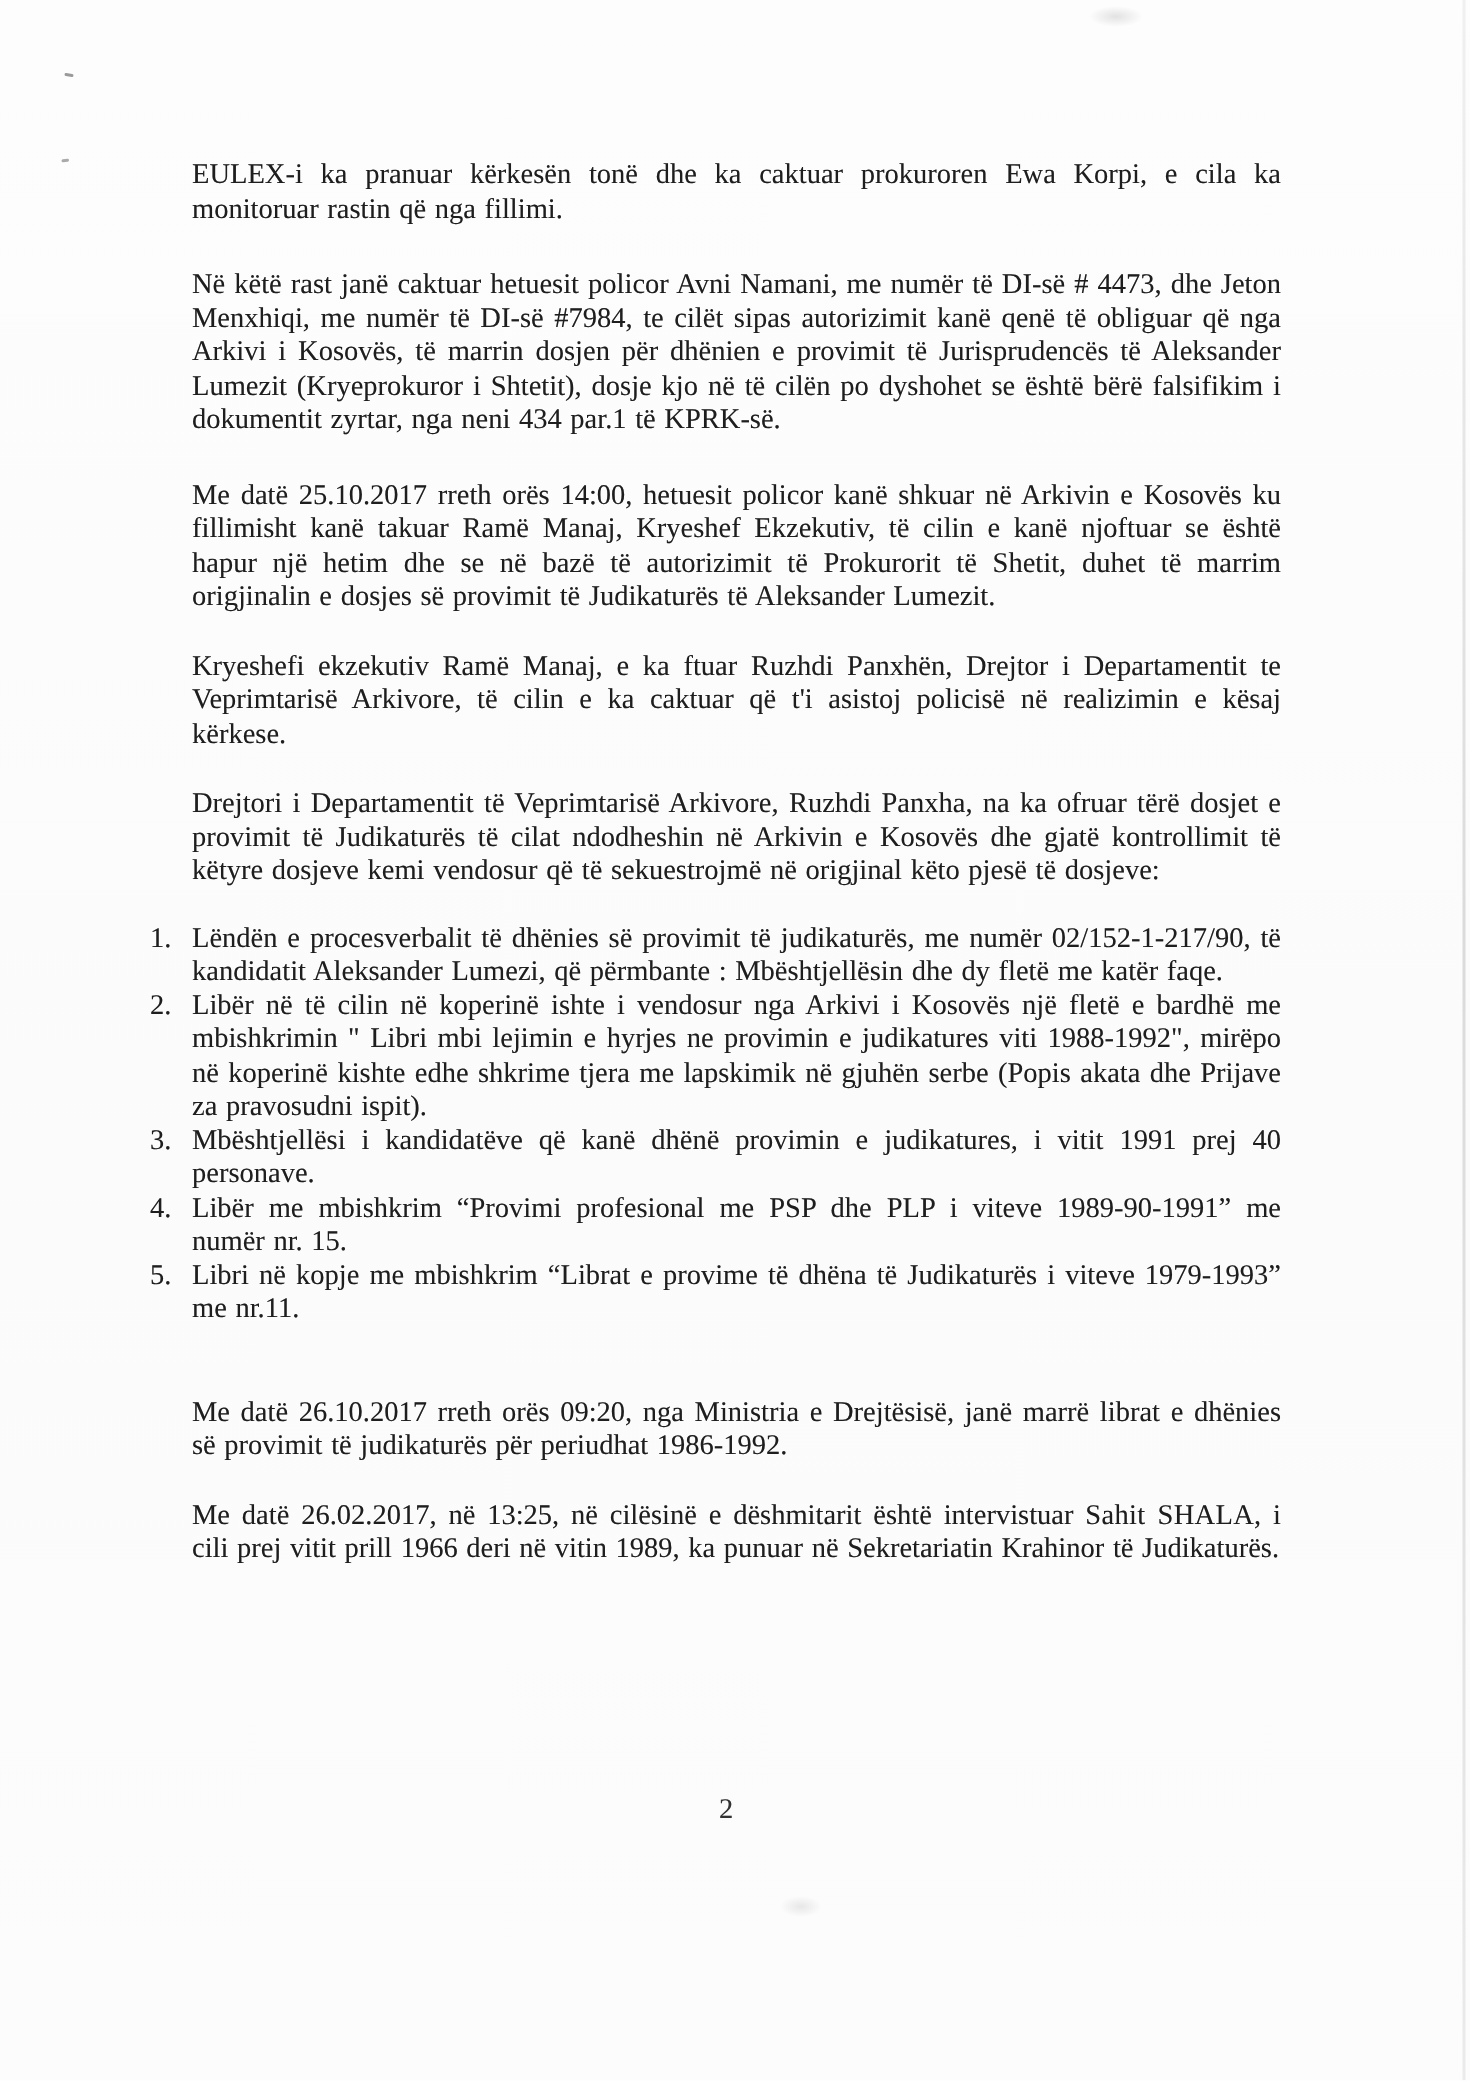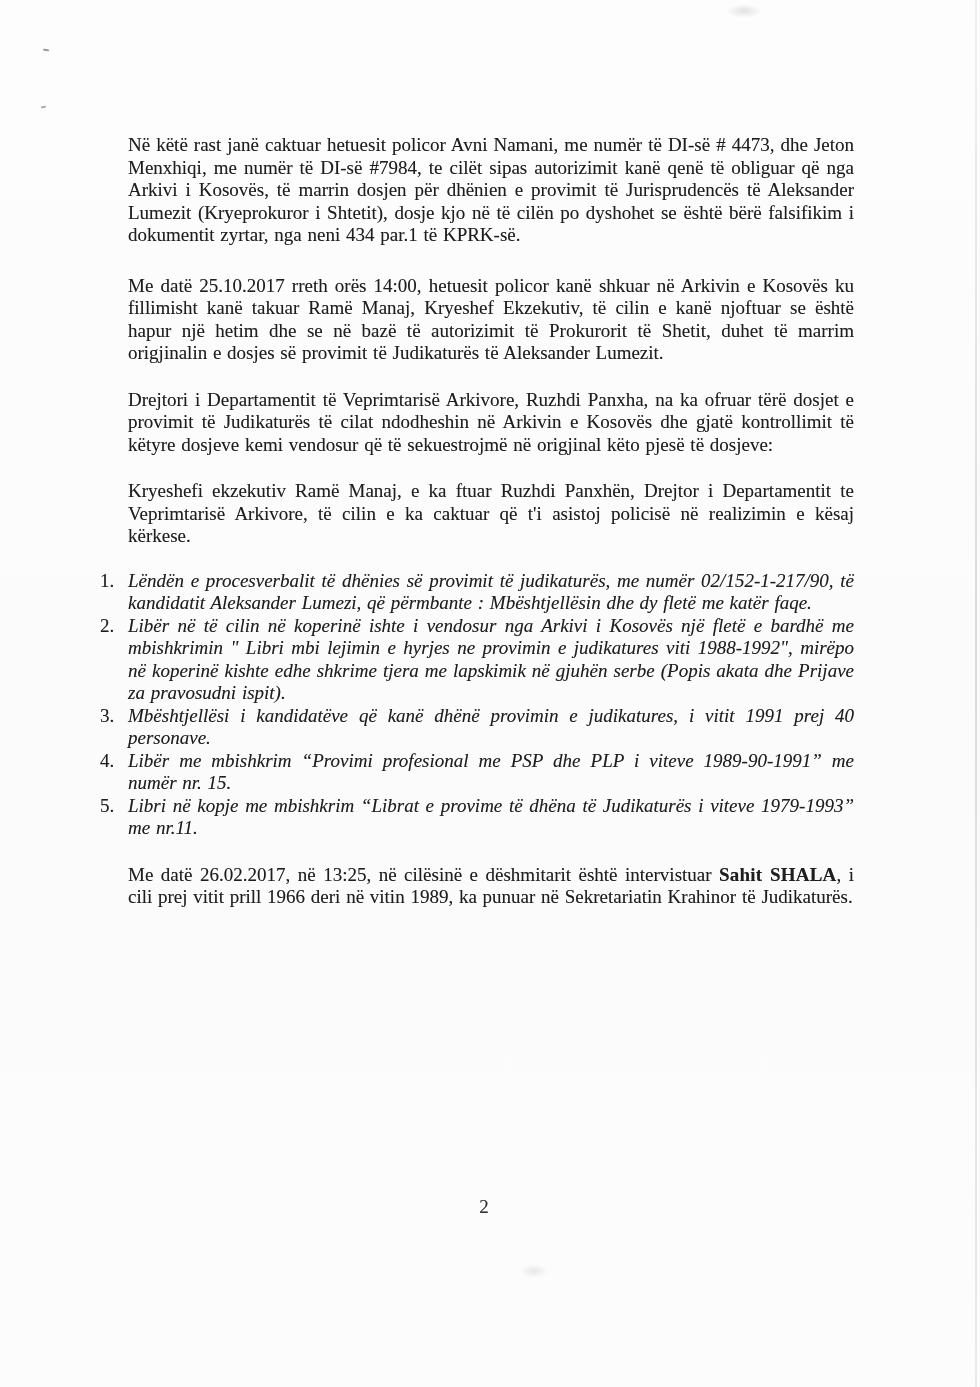--- a/index.html
+++ b/index.html
@@ -49,24 +49,23 @@
     align-items: flex-start;
   }
   .list-item .num {
     flex: 0 0 28px;
     width: 28px;
     text-align: left;
   }
   .list-item .txt {
     flex: 1 1 auto;
     text-align: justify;
-    font-style: italic;
   }
   .witness-name {
-    font-weight: bold;
+    font-weight: normal;
     letter-spacing: 0.2px;
   }
   .page-number {
     position: absolute;
     top: 1196px;
     left: 0;
     width: 968px;
     text-align: center;
     font-size: 19px;
     color: #333333;
@@ -101,29 +100,30 @@
 <div class="page">
 
   <div class="artifact dash-1"></div>
   <div class="artifact dash-2"></div>
   <div class="artifact smudge-top"></div>
   <div class="artifact smudge-bottom"></div>
   <div class="artifact edge-line"></div>
 
   <div class="content">
 
+    <p class="para first">EULEX-i ka pranuar kërkesën tonë dhe ka caktuar prokuroren Ewa Korpi, e cila ka monitoruar rastin që nga fillimi.</p>
 
 
     <p class="para gap-wide">Në këtë rast janë caktuar hetuesit policor Avni Namani, me numër të DI-së # 4473, dhe Jeton Menxhiqi, me numër të DI-së #7984, te cilët sipas autorizimit kanë qenë të obliguar që nga Arkivi i Kosovës, të marrin dosjen për dhënien e provimit të Jurisprudencës të Aleksander Lumezit (Kryeprokuror i Shtetit), dosje kjo në të cilën po dyshohet se është bërë falsifikim i dokumentit zyrtar, nga neni 434 par.1 të KPRK-së.</p>
 
     <p class="para gap-wide">Me datë 25.10.2017 rreth orës 14:00, hetuesit policor kanë shkuar në Arkivin e Kosovës ku fillimisht kanë takuar Ramë Manaj, Kryeshef Ekzekutiv, të cilin e kanë njoftuar se është hapur një hetim dhe se në bazë të autorizimit të Prokurorit të Shetit, duhet të marrim origjinalin e dosjes së provimit të Judikaturës të Aleksander Lumezit.</p>
 
+    <p class="para">Kryeshefi ekzekutiv Ramë Manaj, e ka ftuar Ruzhdi Panxhën, Drejtor i Departamentit te Veprimtarisë Arkivore, të cilin e ka caktuar që t'i asistoj policisë në realizimin e kësaj kërkese.</p>
+
     <p class="para">Drejtori i Departamentit të Veprimtarisë Arkivore, Ruzhdi Panxha, na ka ofruar tërë dosjet e provimit të Judikaturës të cilat ndodheshin në Arkivin e Kosovës dhe gjatë kontrollimit të këtyre dosjeve kemi vendosur që të sekuestrojmë në origjinal këto pjesë të dosjeve:</p>
-
-    <p class="para">Kryeshefi ekzekutiv Ramë Manaj, e ka ftuar Ruzhdi Panxhën, Drejtor i Departamentit te Veprimtarisë Arkivore, të cilin e ka caktuar që t'i asistoj policisë në realizimin e kësaj kërkese.</p>
 
     <ol class="seized-list">
       <li class="list-item">
         <span class="num">1.</span>
         <span class="txt">Lëndën e procesverbalit të dhënies së provimit të judikaturës, me numër 02/152-1-217/90, të kandidatit Aleksander Lumezi, që përmbante : Mbështjellësin dhe dy fletë me katër faqe.</span>
       </li>
       <li class="list-item">
         <span class="num">2.</span>
         <span class="txt">Libër në të cilin në koperinë ishte i vendosur nga Arkivi i Kosovës një fletë e bardhë me mbishkrimin " Libri mbi lejimin e hyrjes ne provimin e judikatures viti 1988-1992", mirëpo në koperinë kishte edhe shkrime tjera me lapskimik në gjuhën serbe (Popis akata dhe Prijave za pravosudni ispit).</span>
       </li>
@@ -134,20 +134,21 @@
       <li class="list-item">
         <span class="num">4.</span>
         <span class="txt">Libër me mbishkrim “Provimi profesional me PSP dhe PLP i viteve 1989-90-1991” me numër nr. 15.</span>
       </li>
       <li class="list-item">
         <span class="num">5.</span>
         <span class="txt">Libri në kopje me mbishkrim “Librat e provime të dhëna të Judikaturës i viteve 1979-1993” me nr.11.</span>
       </li>
     </ol>
 
+    <p class="para gap-large">Me datë 26.10.2017 rreth orës 09:20, nga Ministria e Drejtësisë, janë marrë librat e dhënies së provimit të judikaturës për periudhat 1986-1992.</p>
 
     <p class="para"><span>Me datë 26.02.2017, në 13:25, në cilësinë e dëshmitarit është intervistuar </span><b class="witness-name">Sahit SHALA</b><span>, i cili prej vitit prill 1966 deri në vitin 1989, ka punuar në Sekretariatin Krahinor të Judikaturës.</span></p>
 
   </div>
 
   <div class="page-number">2</div>
 
 </div>
 
 </body></html>

